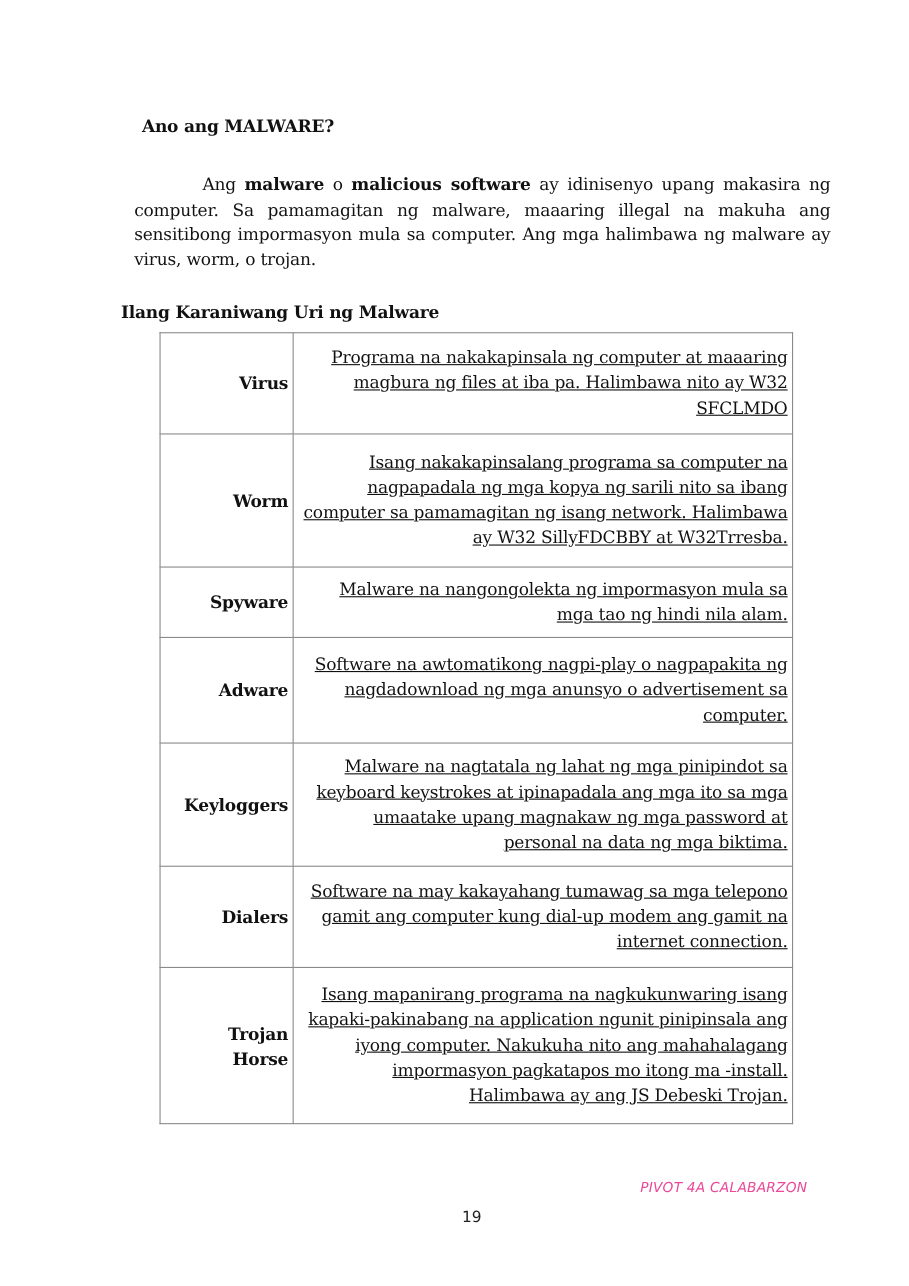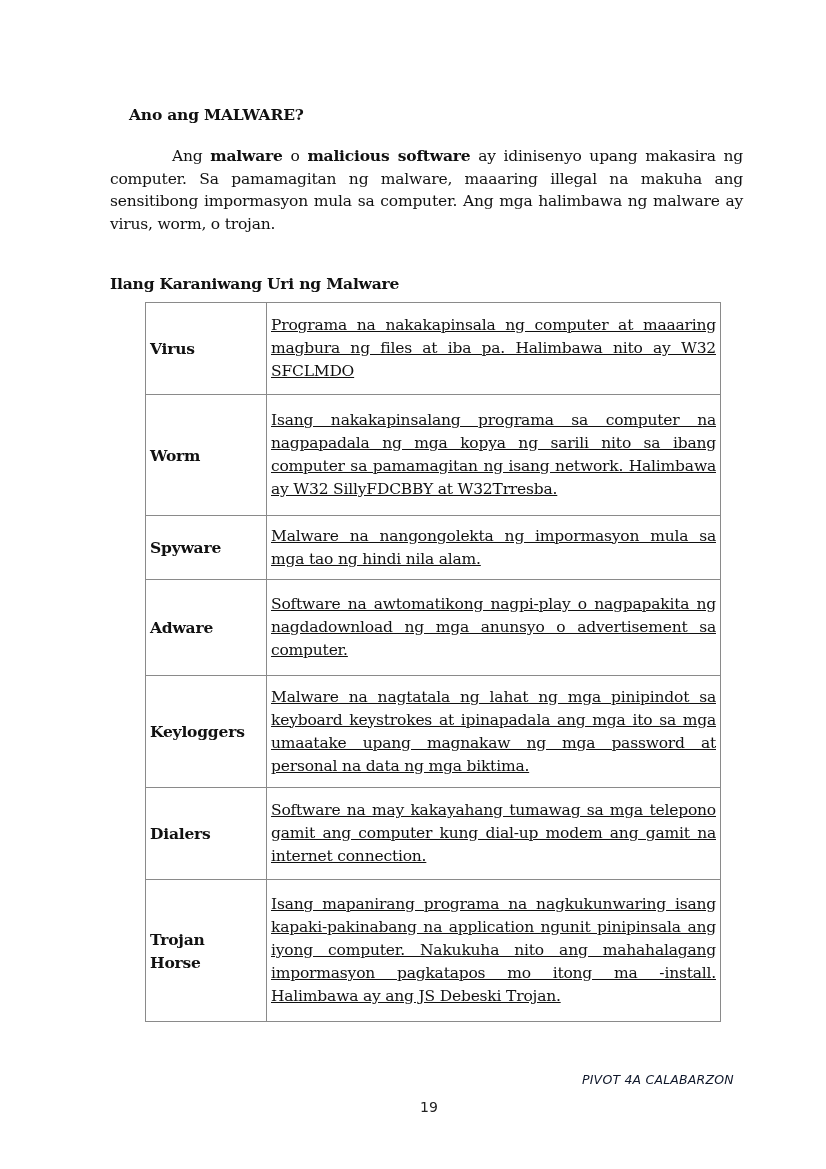--- a/index.html
+++ b/index.html
@@ -8,36 +8,36 @@
   .page { position: absolute; left: 0; top: 0; width: 803px; height: 1169px; }
   .h1 { position: absolute; left: 129px; top: 105px; font-weight: bold; font-size: 15.5px;
         letter-spacing: -0.2px; }
   .para { position: absolute; left: 110px; top: 145px; width: 633px; font-size: 15.5px;
           line-height: 22.5px; text-align: justify; letter-spacing: -0.2px; }
   .para .indent { display: inline-block; width: 62px; }
   .h2 { position: absolute; left: 110px; top: 262px; font-weight: bold; font-size: 15.5px;
         letter-spacing: -0.2px; margin-top: 12px; }
   table.malware { position: absolute; left: 145px; top: 302px; width: 576px;
         border-collapse: collapse; font-size: 15.5px; letter-spacing: -0.2px; }
-  table.malware td { border: 1px solid #8a8a8a; vertical-align: middle; }
+  table.malware td { border: 1px solid #8a8a8a; vertical-align: middle; text-align: right; }
   td.term { width: 112px; padding: 0 4px; font-weight: bold; line-height: 23px; }
   td.desc { padding: 8px 4px 8px 4px; line-height: 23px; text-align: justify; text-decoration: underline; }
   .footer { position: absolute; left: 582px; top: 1072px; font-family: "DejaVu Sans", "Liberation Sans", sans-serif;
-            font-style: italic; font-size: 12.5px; letter-spacing: 0.2px; color: #0f172a; }
+            font-style: italic; font-size: 12.5px; letter-spacing: 0.2px; color: #ec4899; }
   .pagenum { position: absolute; left: 420px; top: 1099px; font-family: "DejaVu Sans", "Liberation Sans", sans-serif;
              font-size: 14px; color: #222; }
 </style>
 </head>
 <body>
 
 <div class="page">
 
   <div class="h1">Ano ang MALWARE?</div>
 
-  <p class="para" style="margin:0;"><span class="indent"></span><span>Ang </span><b>malware</b><span> o </span><b>malicious software</b><span> ay idinisenyo upang makasira ng computer.  Sa pamamagitan ng malware, maaaring  illegal na makuha ang sensitibong impormasyon mula sa computer. Ang mga halimbawa ng malware ay virus, worm, o trojan.</span></p>
+  <p class="para" style="margin:12px;"><span class="indent"></span><span>Ang </span><b>malware</b><span> o </span><b>malicious software</b><span> ay idinisenyo upang makasira ng computer.  Sa pamamagitan ng malware, maaaring  illegal na makuha ang sensitibong impormasyon mula sa computer. Ang mga halimbawa ng malware ay virus, worm, o trojan.</span></p>
 
   <div class="h2">Ilang Karaniwang Uri ng Malware</div>
 
   <table class="malware">
     <tbody>
         <tr style="height:92px;">
       <td class="term">Virus</td>
       <td class="desc">Programa na nakakapinsala ng computer at maaaring magbura ng files at iba pa. Halimbawa nito ay W32 SFCLMDO</td>
     </tr>
     <tr style="height:121px;">

